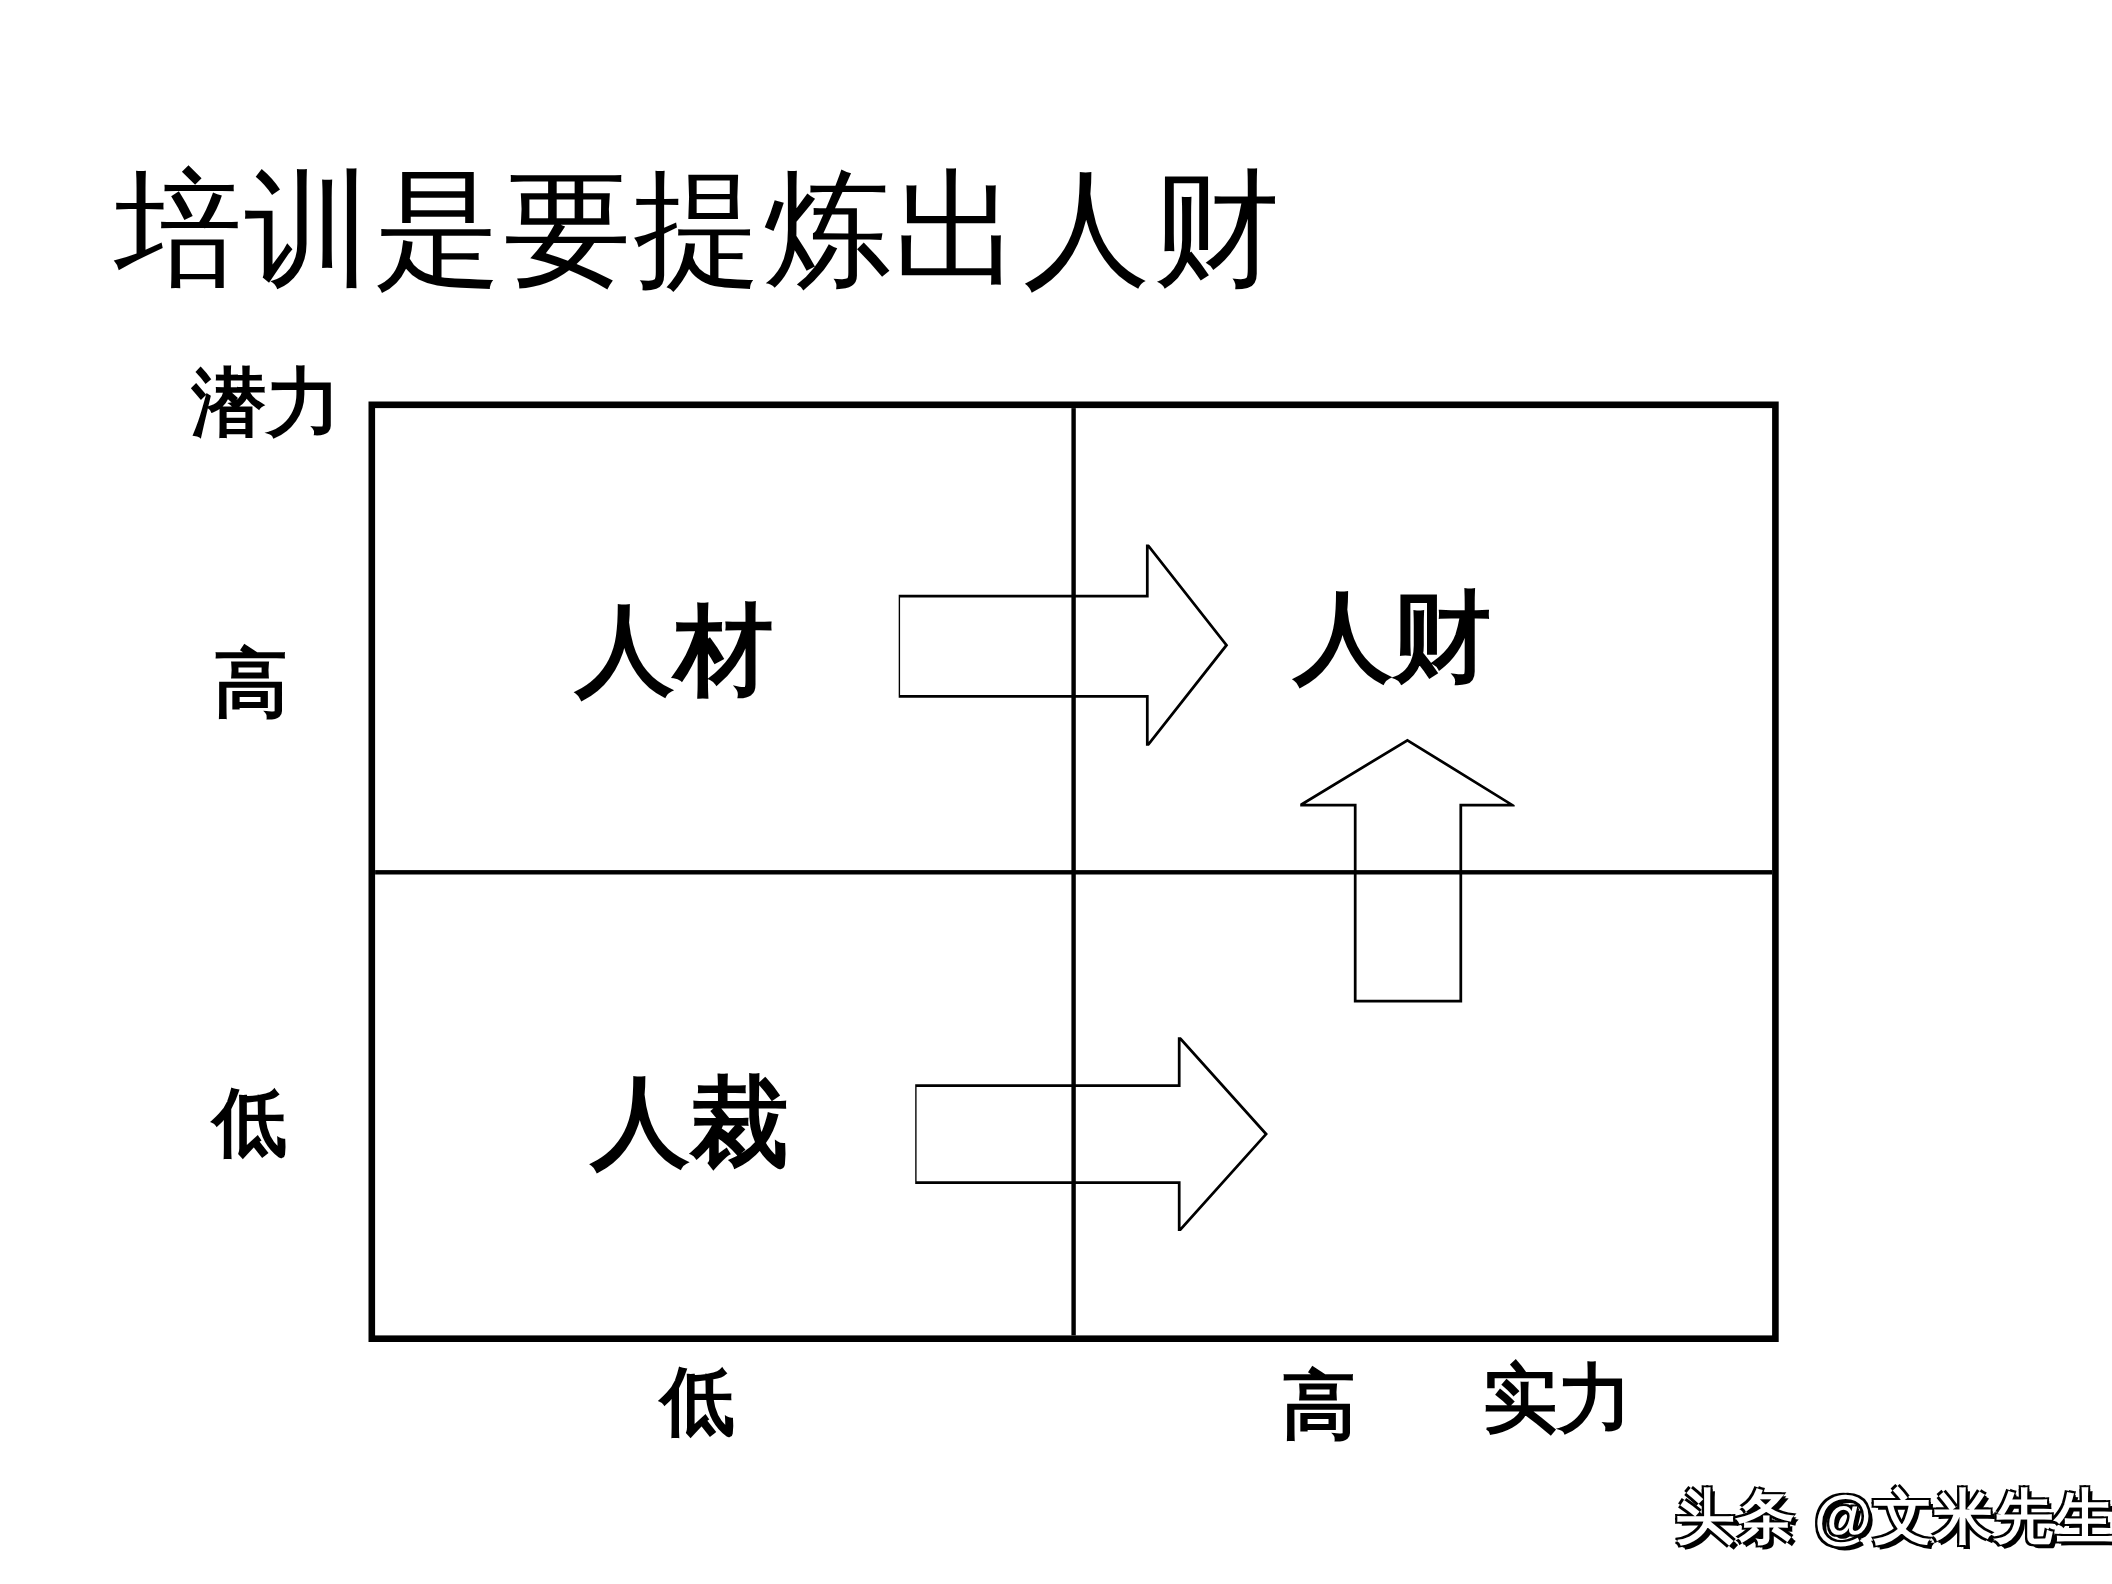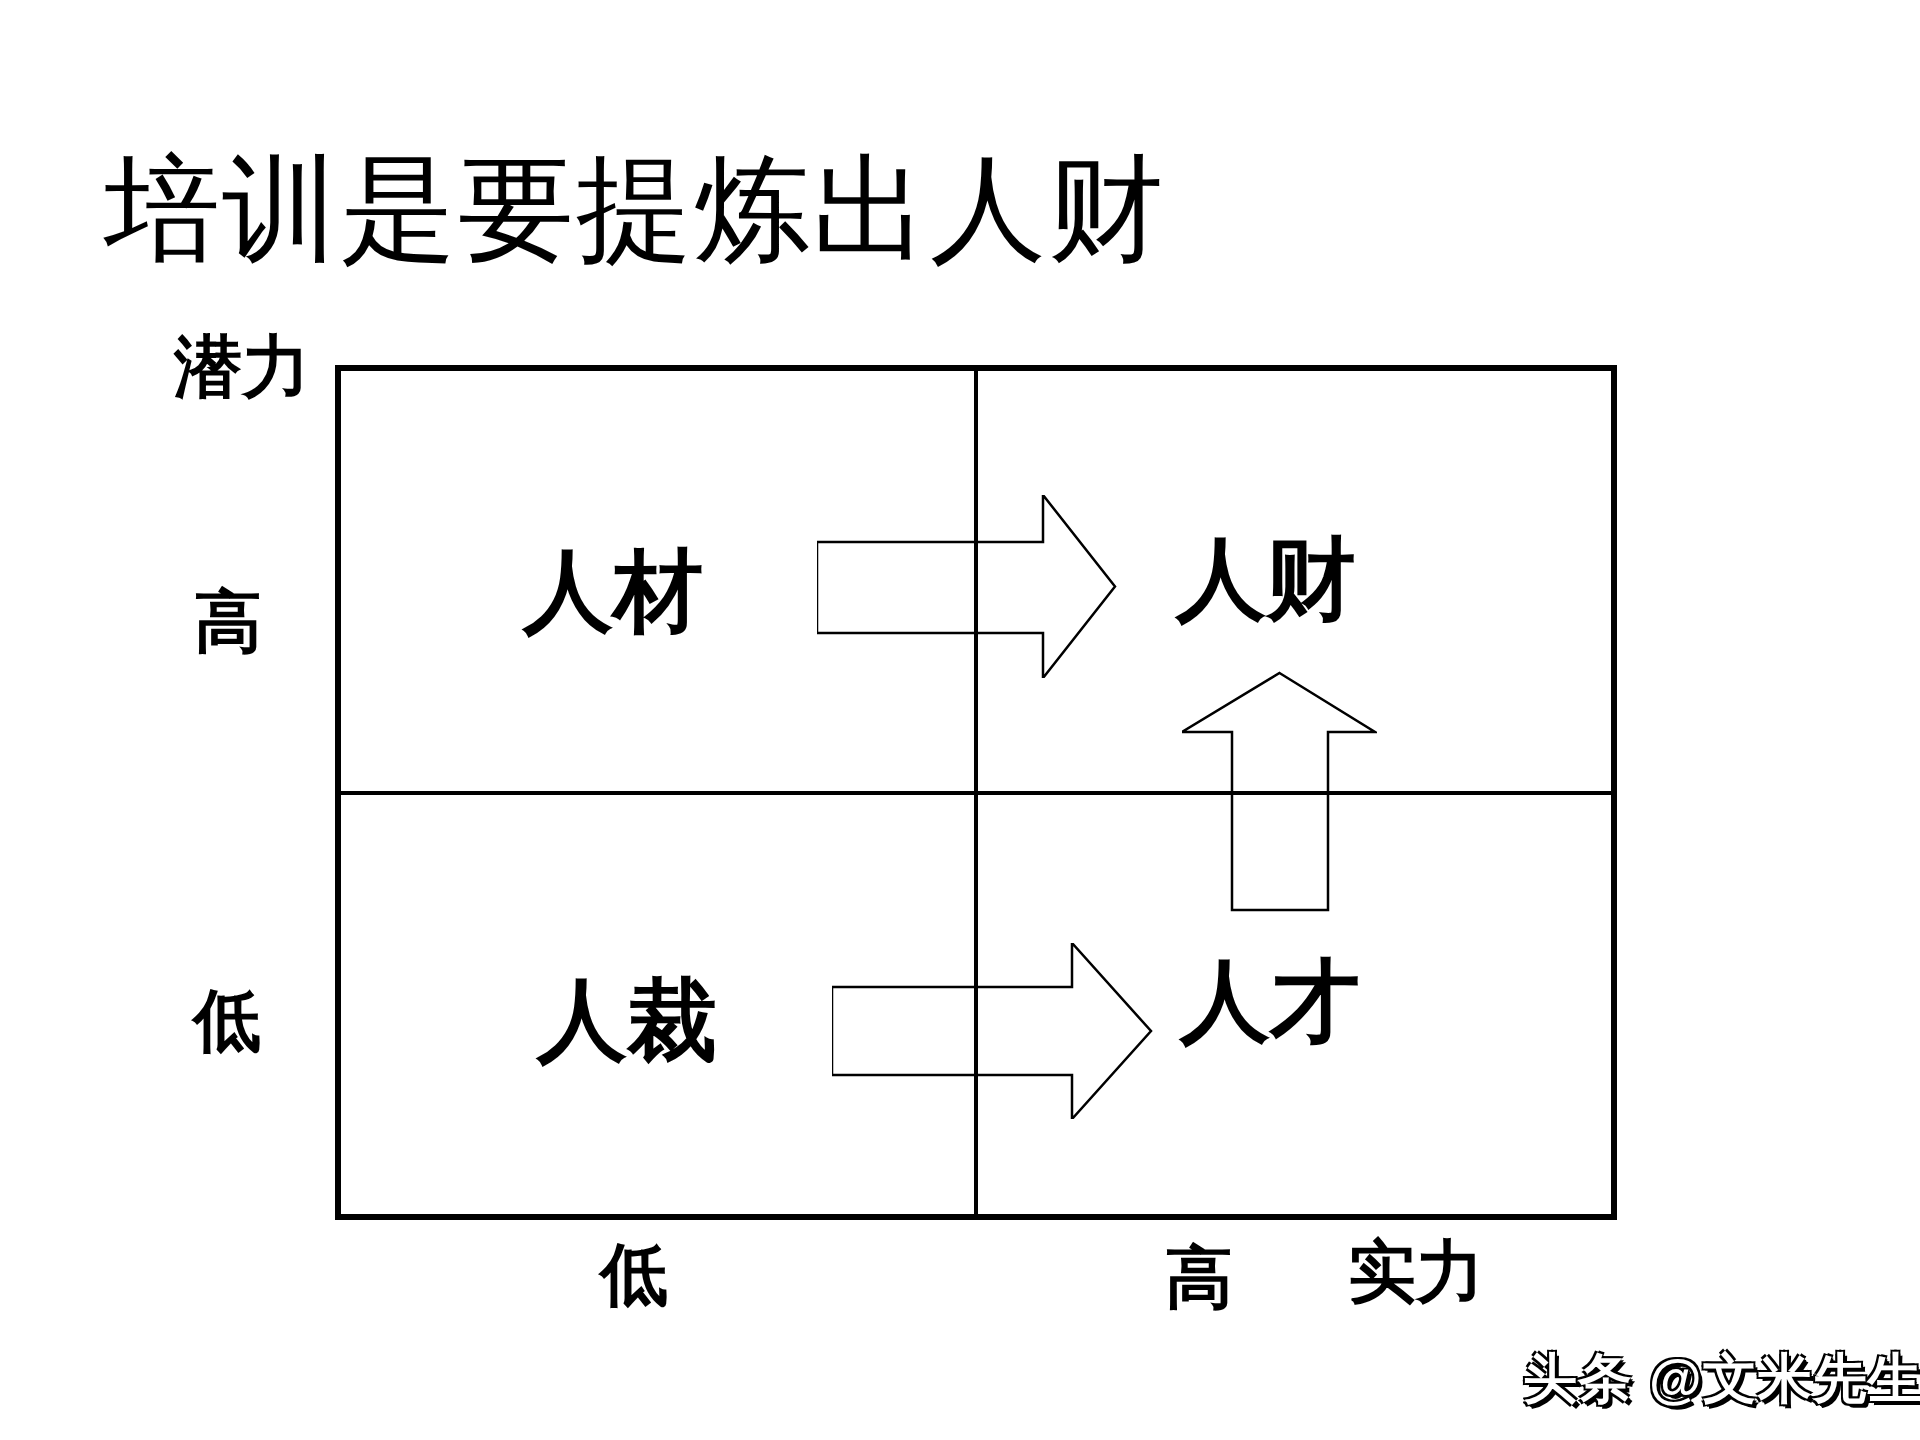--- a/index.html
+++ b/index.html
@@ -93,21 +93,20 @@
   <div class="abs axis-label center" style="left:227px; top:1021px;">低</div>
 
   <div class="abs matrix-box">
     <div class="v-divider"></div>
     <div class="h-divider"></div>
   </div>
 
   <div class="abs quadrant-label center" style="left:613px; top:592px;">人材</div>
   <div class="abs quadrant-label center" style="left:1266px; top:580px;">人财</div>
   <div class="abs quadrant-label center" style="left:627px; top:1021px;">人裁</div>
-  <div class="abs quadrant-label center" style="left:1270px; top:1002px;">人才</div>
 
   <svg class="abs arrow-svg" style="left:817px; top:495px;" width="300" height="183" viewBox="0 0 300 183">
     <polygon points="0,47 226,47 226,0 298,91.5 226,183 226,138 0,138"></polygon>
   </svg>
 
   <svg class="abs arrow-svg" style="left:832px; top:943px;" width="321" height="176" viewBox="0 0 321 176">
     <polygon points="0,44 240,44 240,0 319,88 240,176 240,132 0,132"></polygon>
   </svg>
 
   <svg class="abs arrow-svg" style="left:1182px; top:671px;" width="195" height="241" viewBox="0 0 195 241">

